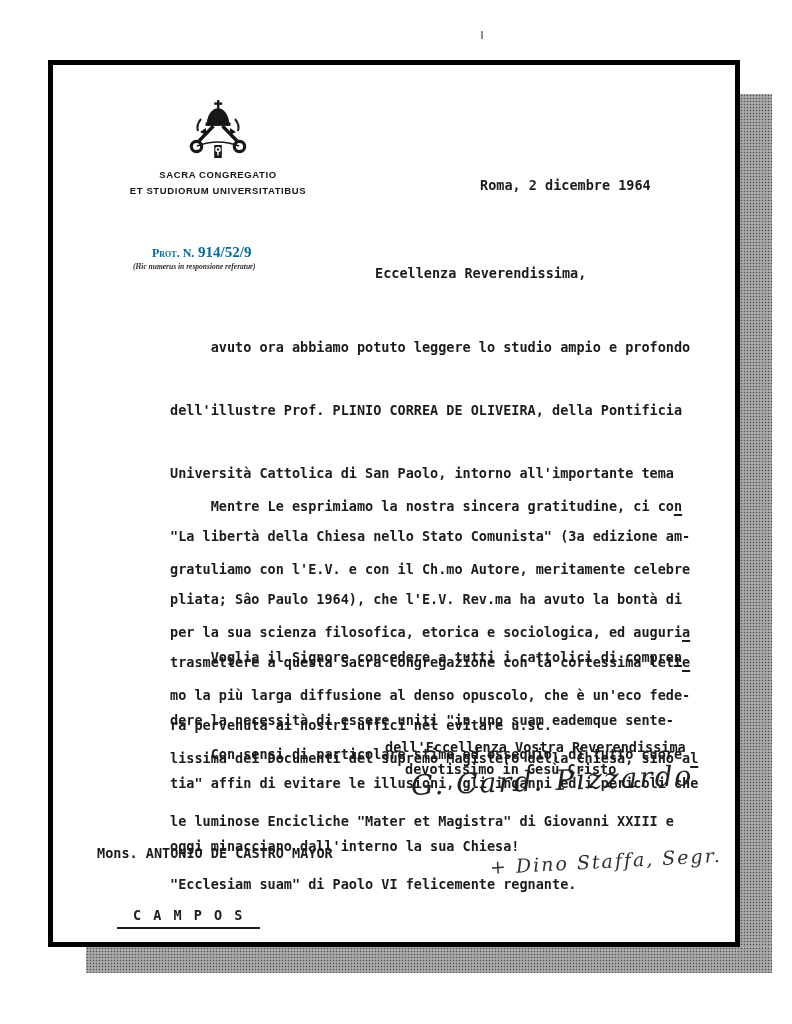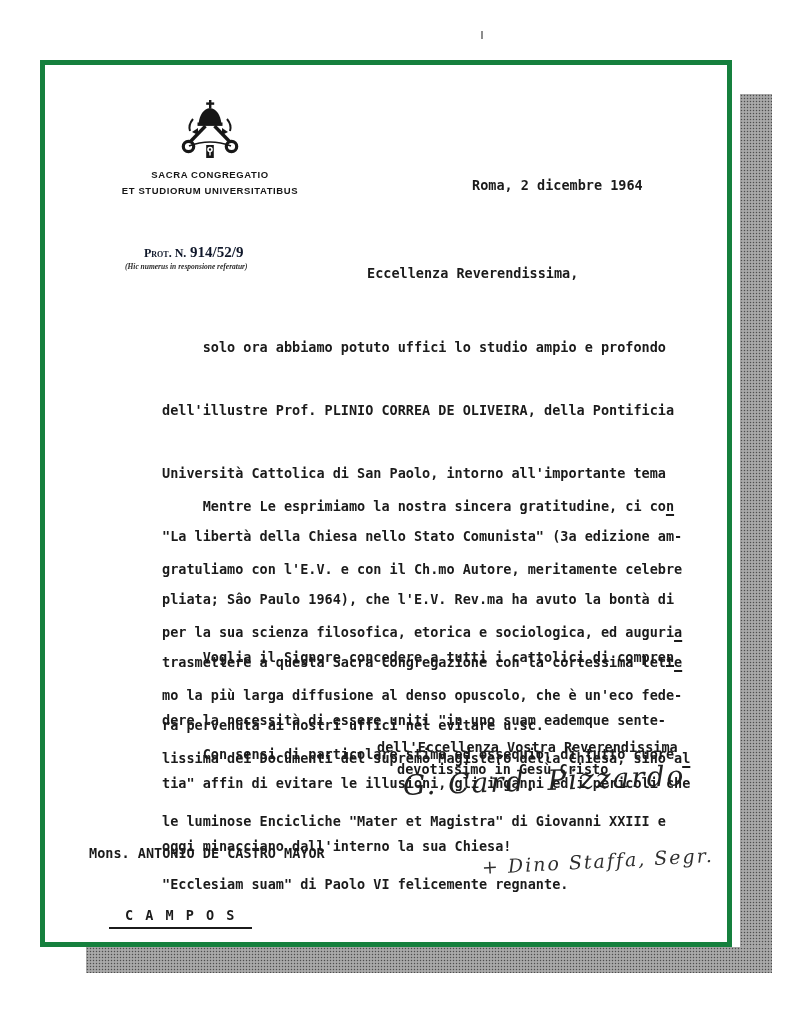--- a/index.html
+++ b/index.html
@@ -15,33 +15,33 @@
     background-image:
       radial-gradient(#4e4e4e 0.7px, transparent 0.9px),
       radial-gradient(#d2d2d2 0.6px, transparent 0.8px);
     background-size:3px 3px,3px 3px;
     background-position:0 0,1.5px 1.5px;
   }
   #shadow-right{left:740px;top:94px;width:32px;height:879px;}
   #shadow-bottom{left:86px;top:947px;width:686px;height:26px;}
 
   .page{
-    position:absolute;left:40px;top:60px;width:682px;height:877px;
-    background:#ffffff;border:5px solid #15803d;
+    position:absolute;left:48px;top:60px;width:682px;height:877px;
+    background:#ffffff;border:5px solid #000000;
   }
   .abs{position:absolute;}
 
   
   .letterhead{
     left:60px;top:102px;width:210px;text-align:center;
     font-family:"Liberation Sans","DejaVu Sans",sans-serif;
     font-weight:700;font-size:9.5px;line-height:15.5px;
     letter-spacing:0.6px;color:#161616;
   }
-  .prot{left:99px;top:177px;color:#0f172a;white-space:pre;}
+  .prot{left:99px;top:177px;color:#0369a1;white-space:pre;}
   .prot-label{
     font-family:"Liberation Serif","DejaVu Serif",serif;
     font-variant:small-caps;font-weight:700;font-size:12px;
   }
   .prot-num{
     font-family:"Liberation Serif","DejaVu Serif",serif;
     font-weight:600;font-size:15px;
   }
   .prot-note{
     left:80px;top:197px;
@@ -131,21 +131,21 @@
     <div>ET STUDIORUM UNIVERSITATIBUS</div>
   </div>
 
   <div class="abs prot"><span class="prot-label">Prot. N.</span><span class="prot-num"> </span><span class="prot-num">914/52/9</span></div>
   <div class="abs prot-note">(Hic numerus in responsione referatur)</div>
 
   <div class="abs type date-line">Roma, 2 dicembre 1964</div>
   <div class="abs type salutation">Eccellenza Reverendissima,</div>
 
   <div class="abs type para" id="para-1">
-    <div class="bl"><span>     solo ora abbiamo potuto uffici lo studio ampio e profondo</span><span class="u"></span></div>
+    <div class="bl"><span>     avuto ora abbiamo potuto leggere lo studio ampio e profondo</span><span class="u"></span></div>
     <div class="bl"><span>dell'illustre Prof. PLINIO CORREA DE OLIVEIRA, della Pontificia</span><span class="u"></span></div>
     <div class="bl"><span>Università Cattolica di San Paolo, intorno all'importante tema</span><span class="u"></span></div>
     <div class="bl"><span>"La libertà della Chiesa nello Stato Comunista" (3a edizione am-</span><span class="u"></span></div>
     <div class="bl"><span>pliata; Sâo Paulo 1964), che l'E.V. Rev.ma ha avuto la bontà di</span><span class="u"></span></div>
     <div class="bl"><span>trasmettere a questa Sacra Congregazione con la cortessima lett</span><span class="u">e</span></div>
     <div class="bl"><span>ra pervenuta ai nostri uffici nel evitare u.sc.</span><span class="u"></span></div>
   </div>
 
   <div class="abs type para" id="para-2">
     <div class="bl"><span>     Mentre Le esprimiamo la nostra sincera gratitudine, ci co</span><span class="u">n</span></div>

